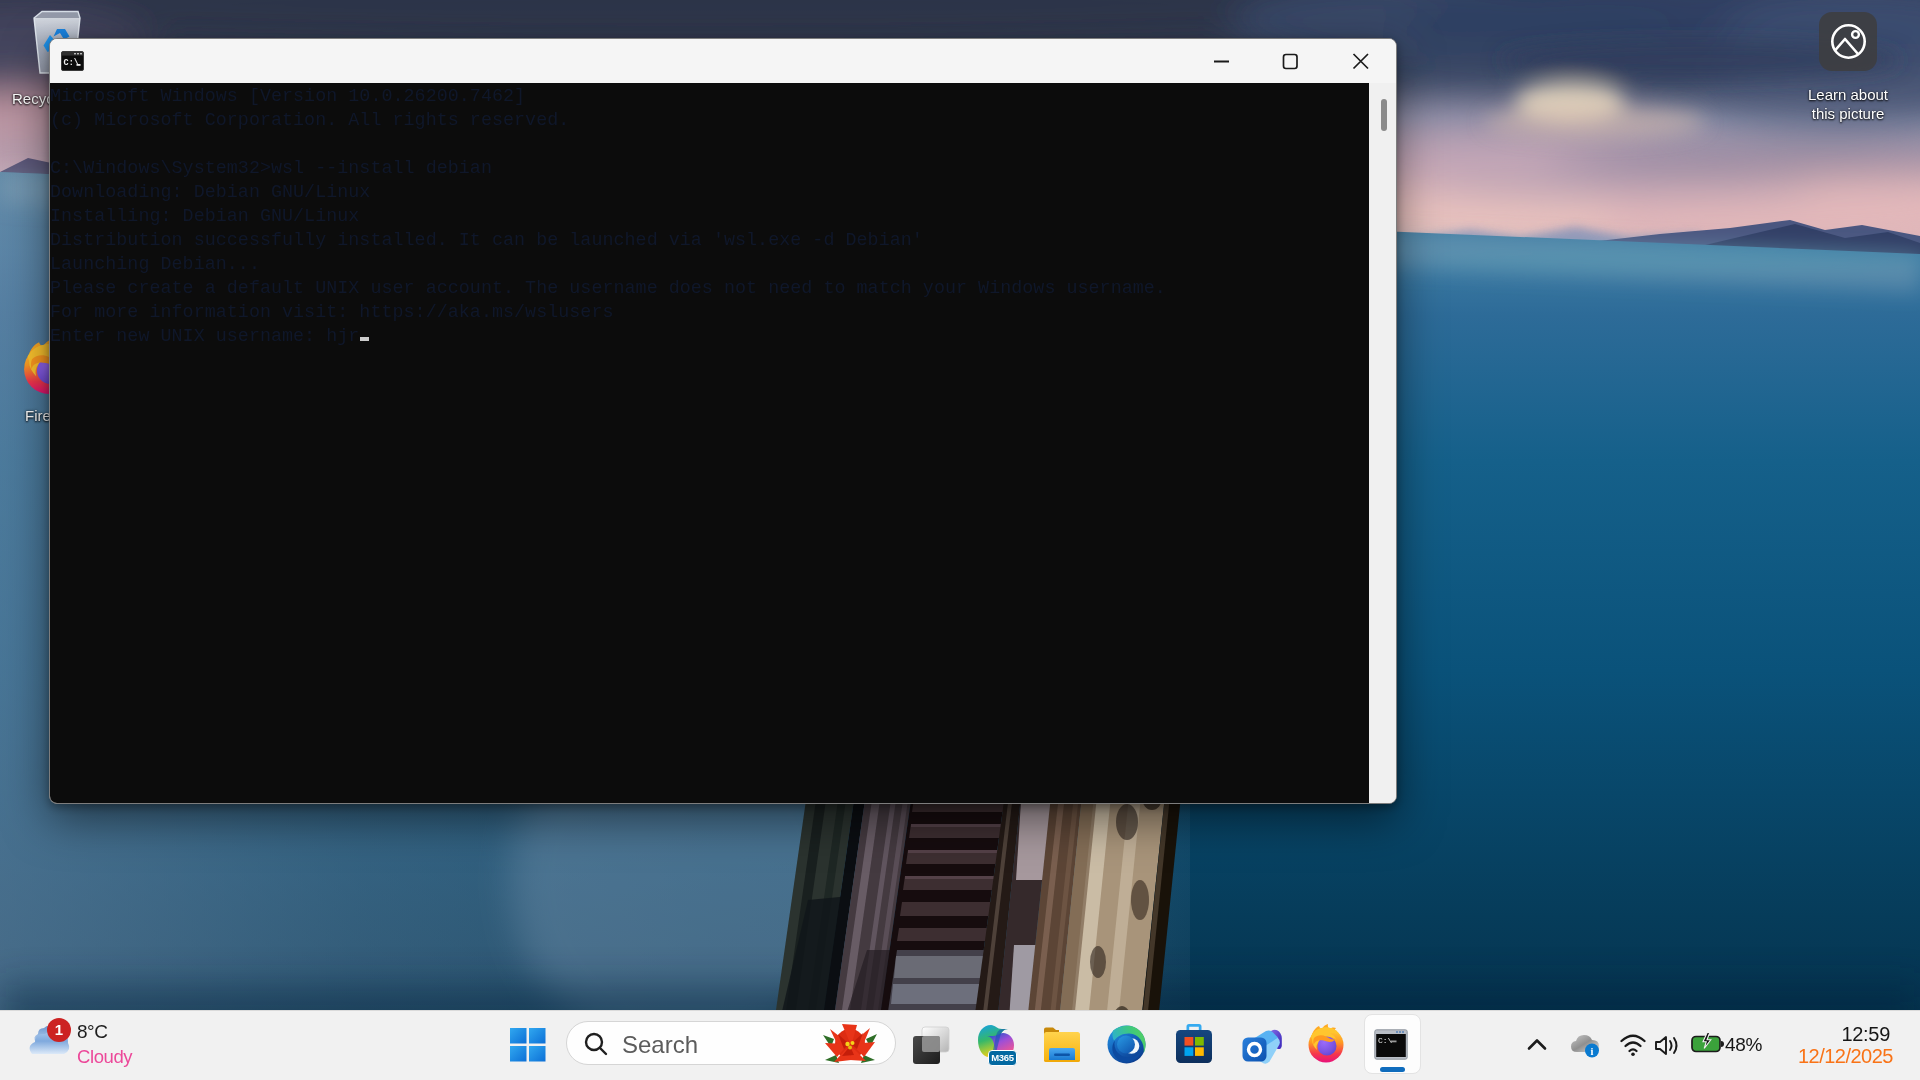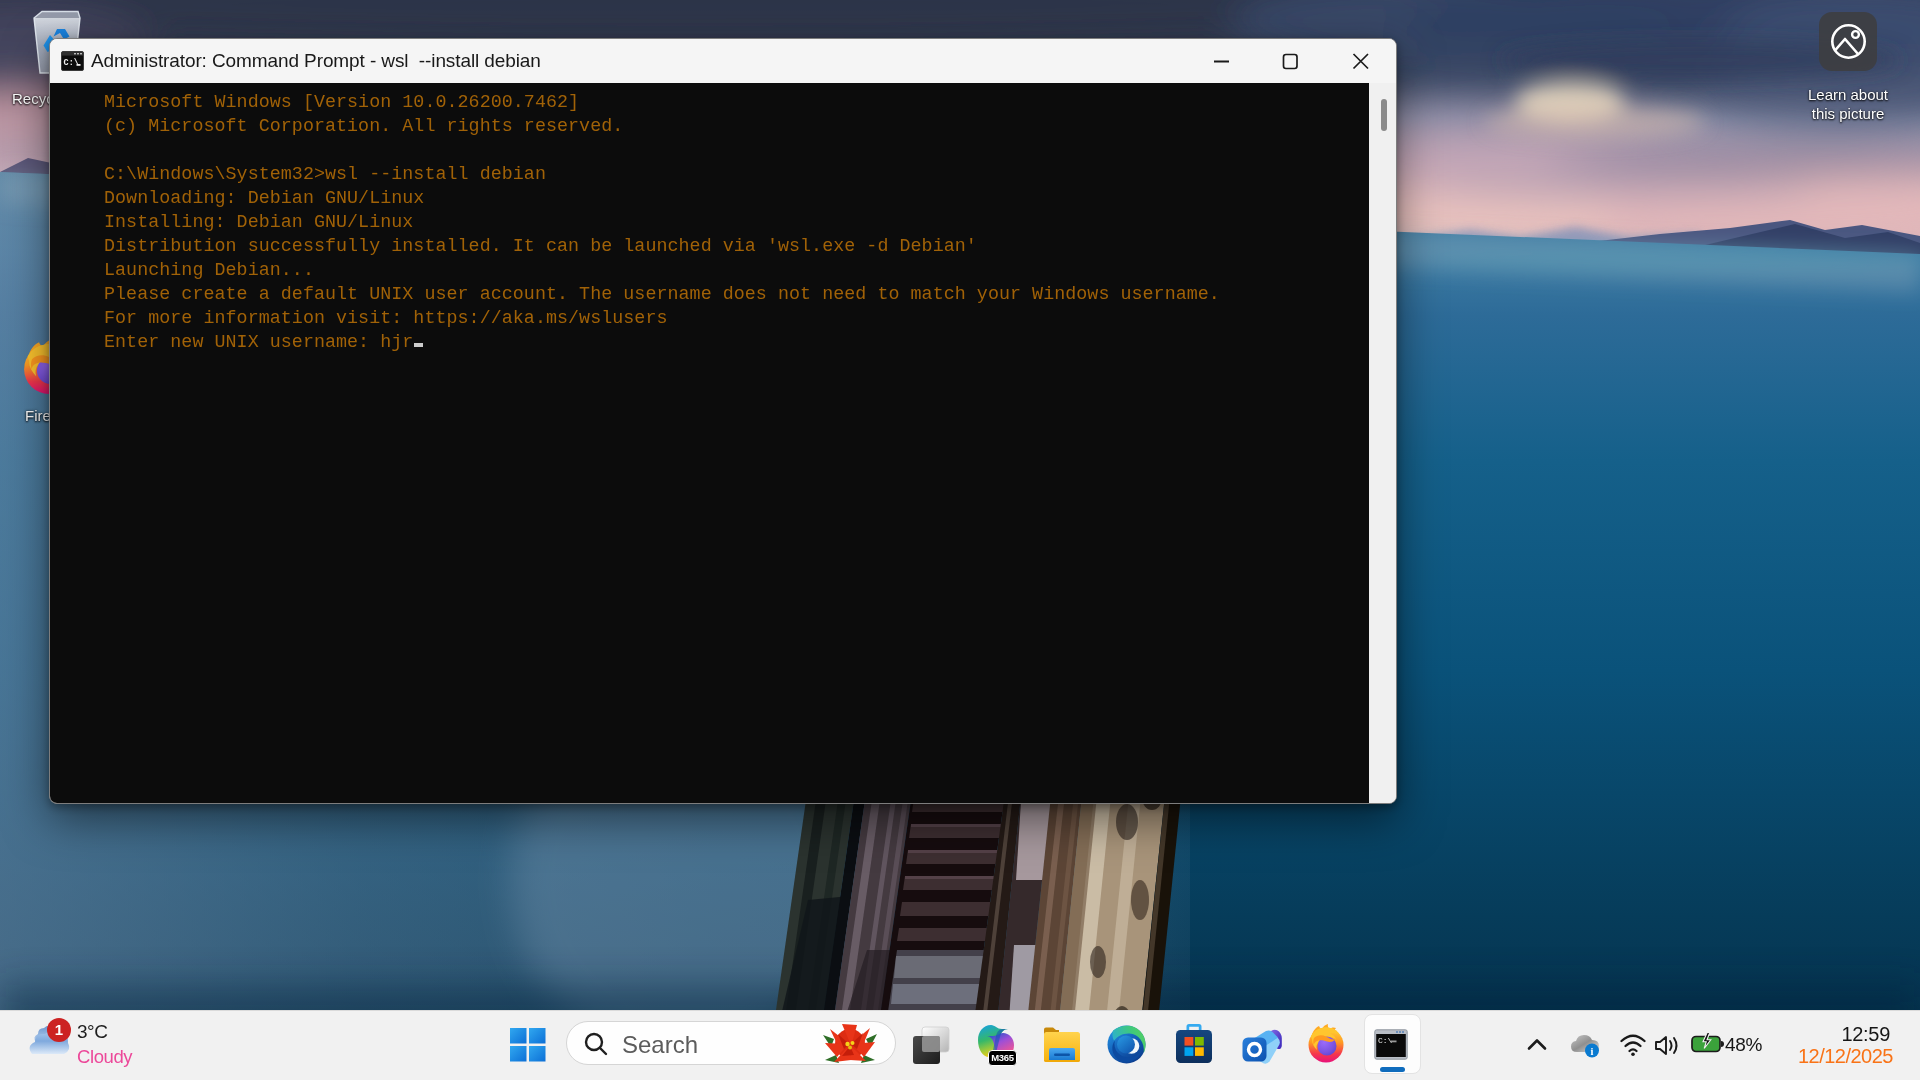--- a/index.html
+++ b/index.html
@@ -206,31 +206,30 @@
 
   <svg class="abs" style="left:11px;top:12px" width="23" height="20" viewBox="0 0 23 20">
     <rect x="0.5" y="0.5" width="22" height="19" rx="1.5" fill="#0c0c0c" stroke="#3a3a3a"></rect>
     <rect x="1" y="1" width="21" height="3.6" fill="#2f2f2f"></rect>
     <rect x="13" y="2" width="2" height="1.4" fill="#bbb"></rect>
         <rect x="16" y="2" width="2" height="1.4" fill="#bbb"></rect>
         <rect x="19" y="2" width="2" height="1.4" fill="#bbb"></rect>
     <text x="2.6" y="13.6" font-family="Liberation Mono, monospace" font-size="8.5" font-weight="bold" fill="#f0f0f0">C:\</text>
     <rect x="15.5" y="13" width="4" height="1.8" fill="#f0f0f0"></rect>
   </svg>
-  <div class="abs" style="left:41px;top:11px;font-size:19px;color:#191919;white-space:pre;letter-spacing:-0.1px;">Administrator: Command Prompt - wsl  --install debian</div>
 
   <svg class="abs" style="left:1155px;top:0px" width="193" height="44" viewBox="0 0 193 44">
     <path d="M9,22.5 L24,22.5" stroke="#1a1a1a" stroke-width="1.8"></path>
     <rect x="78.5" y="15.5" width="13.5" height="14" rx="2.4" fill="none" stroke="#1a1a1a" stroke-width="1.7"></rect>
     <path d="M148.5,15 L163,29.5 M163,15 L148.5,29.5" stroke="#1a1a1a" stroke-width="1.7"></path>
   </svg>
 
   <div class="abs" style="left:0px;top:44px;width:1319px;height:721px;background:#0c0c0c;"></div>
-  <pre class="abs" style="left:0px;top:46px;margin:6px;font-family:'Liberation Mono',monospace;
-    font-size:18.34px;line-height:24px;color:#a16207;letter-spacing:0.05px;padding-left:48px;">Microsoft Windows [Version 10.0.26200.7462]
+  <pre class="abs" style="left:0px;top:46px;margin:0;font-family:'Liberation Mono',monospace;
+    font-size:18.34px;line-height:24px;color:#0f172a;letter-spacing:0.05px;">Microsoft Windows [Version 10.0.26200.7462]
 (c) Microsoft Corporation. All rights reserved.
 
 C:\Windows\System32&gt;wsl --install debian
 Downloading: Debian GNU/Linux
 Installing: Debian GNU/Linux
 Distribution successfully installed. It can be launched via 'wsl.exe -d Debian'
 Launching Debian...
 Please create a default UNIX user account. The username does not need to match your Windows username.
 For more information visit: https://aka.ms/wslusers
 Enter new UNIX username: hjr<span style="display:inline-block;width:9px;height:4px;background:#ccc;margin-left:1px;"></span></pre>
@@ -251,21 +250,21 @@
     <linearGradient id="cld2" x1="0" y1="0" x2="0" y2="1">
       <stop offset="0" stop-color="#6c96cf"></stop>
           <stop offset="1" stop-color="#b5d0ee"></stop>
     </linearGradient>
   </defs>
   <path d="M10,24 q-4,-5 2,-8 q0,-6 6,-6 q4,-4 9,-1 q6,-2 8,3 q6,2 3,8 Z" fill="url(#cld2)"></path>
   <path d="M6,36 q-6,-8 3,-12 q0,-9 10,-8 q7,-7 15,0 q9,0 8,9 q4,7 -4,11 Z" fill="url(#cld)"></path>
   <circle cx="33" cy="12" r="12" fill="#cc2222"></circle>
   <text x="33" y="17" font-size="15" font-weight="bold" fill="#fff" text-anchor="middle">1</text>
 </svg>
-<div class="abs" style="left:77px;top:1021px;font-size:19px;color:#1d1d1d;letter-spacing:-0.5px;">3°C</div>
+<div class="abs" style="left:77px;top:1021px;font-size:19px;color:#1d1d1d;letter-spacing:-0.5px;">8°C</div>
 <div class="abs" style="left:77px;top:1046px;font-size:18.5px;color:#ec4899;letter-spacing:-0.4px;">Cloudy</div>
 
 <svg class="abs" style="left:510px;top:1028px" width="36" height="34" viewBox="0 0 36 34">
   <defs>
         <linearGradient id="win" x1="0" y1="0" x2="1" y2="1">
     <stop offset="0" stop-color="#31a8f0"></stop>
           <stop offset="1" stop-color="#0c6fd6"></stop>
         </linearGradient>
       </defs>
   <rect x="0" y="0" width="16.5" height="15.5" fill="url(#win)"></rect>
@@ -336,21 +335,21 @@
       <stop offset="0" stop-color="#2b55c8"></stop>
           <stop offset="0.35" stop-color="#9c4fd8"></stop>
           <stop offset="0.75" stop-color="#e5559c"></stop>
           <stop offset="1" stop-color="#f06a86"></stop>
     </linearGradient>
   </defs>
   <path d="M14,1 C6,1 1,8 1,16 C1,26 6,33 12,33 C16,33 19,30 20,26 L23,13 C24,8 27,5 31,5 L25,5 C20,5 18,1 14,1 Z" fill="url(#cpl)"></path>
   <path d="M26,9 C32,9 37,14 37,21 C37,29 32,35 26,35 C22,35 20,32 19,29 L17,20 C16,15 13,12 10,12 L16,12 C21,12 22,9 26,9 Z" fill="url(#cpr)"></path>
   <path d="M19,29 L23,13 C24,8 27,5 31,5 L26,5 C22,5 20,8 19,12 L16,26 Z" fill="#1553b8" opacity="0.6"></path>
 </svg>
-<div class="abs" style="left:988px;top:1050px;width:27px;height:14px;background:#000000;border:1px solid #fff;border-radius:4px;color:#fff;font-size:9.5px;font-weight:bold;text-align:center;line-height:14px;letter-spacing:-0.3px;">M365</div>
+<div class="abs" style="left:988px;top:1050px;width:27px;height:14px;background:#0369a1;border:1px solid #fff;border-radius:4px;color:#fff;font-size:9.5px;font-weight:bold;text-align:center;line-height:14px;letter-spacing:-0.3px;">M365</div>
 
 <svg class="abs" style="left:1043px;top:1026px" width="38" height="38" viewBox="0 0 38 38">
   <defs>
     <linearGradient id="fld" x1="0" y1="0" x2="0" y2="1">
           <stop offset="0" stop-color="#ffd34d"></stop>
           <stop offset="1" stop-color="#f7b10c"></stop>
         </linearGradient>
     <linearGradient id="fpk" x1="0" y1="0" x2="0" y2="1">
           <stop offset="0" stop-color="#4aa8f0"></stop>
           <stop offset="1" stop-color="#1272cc"></stop>

